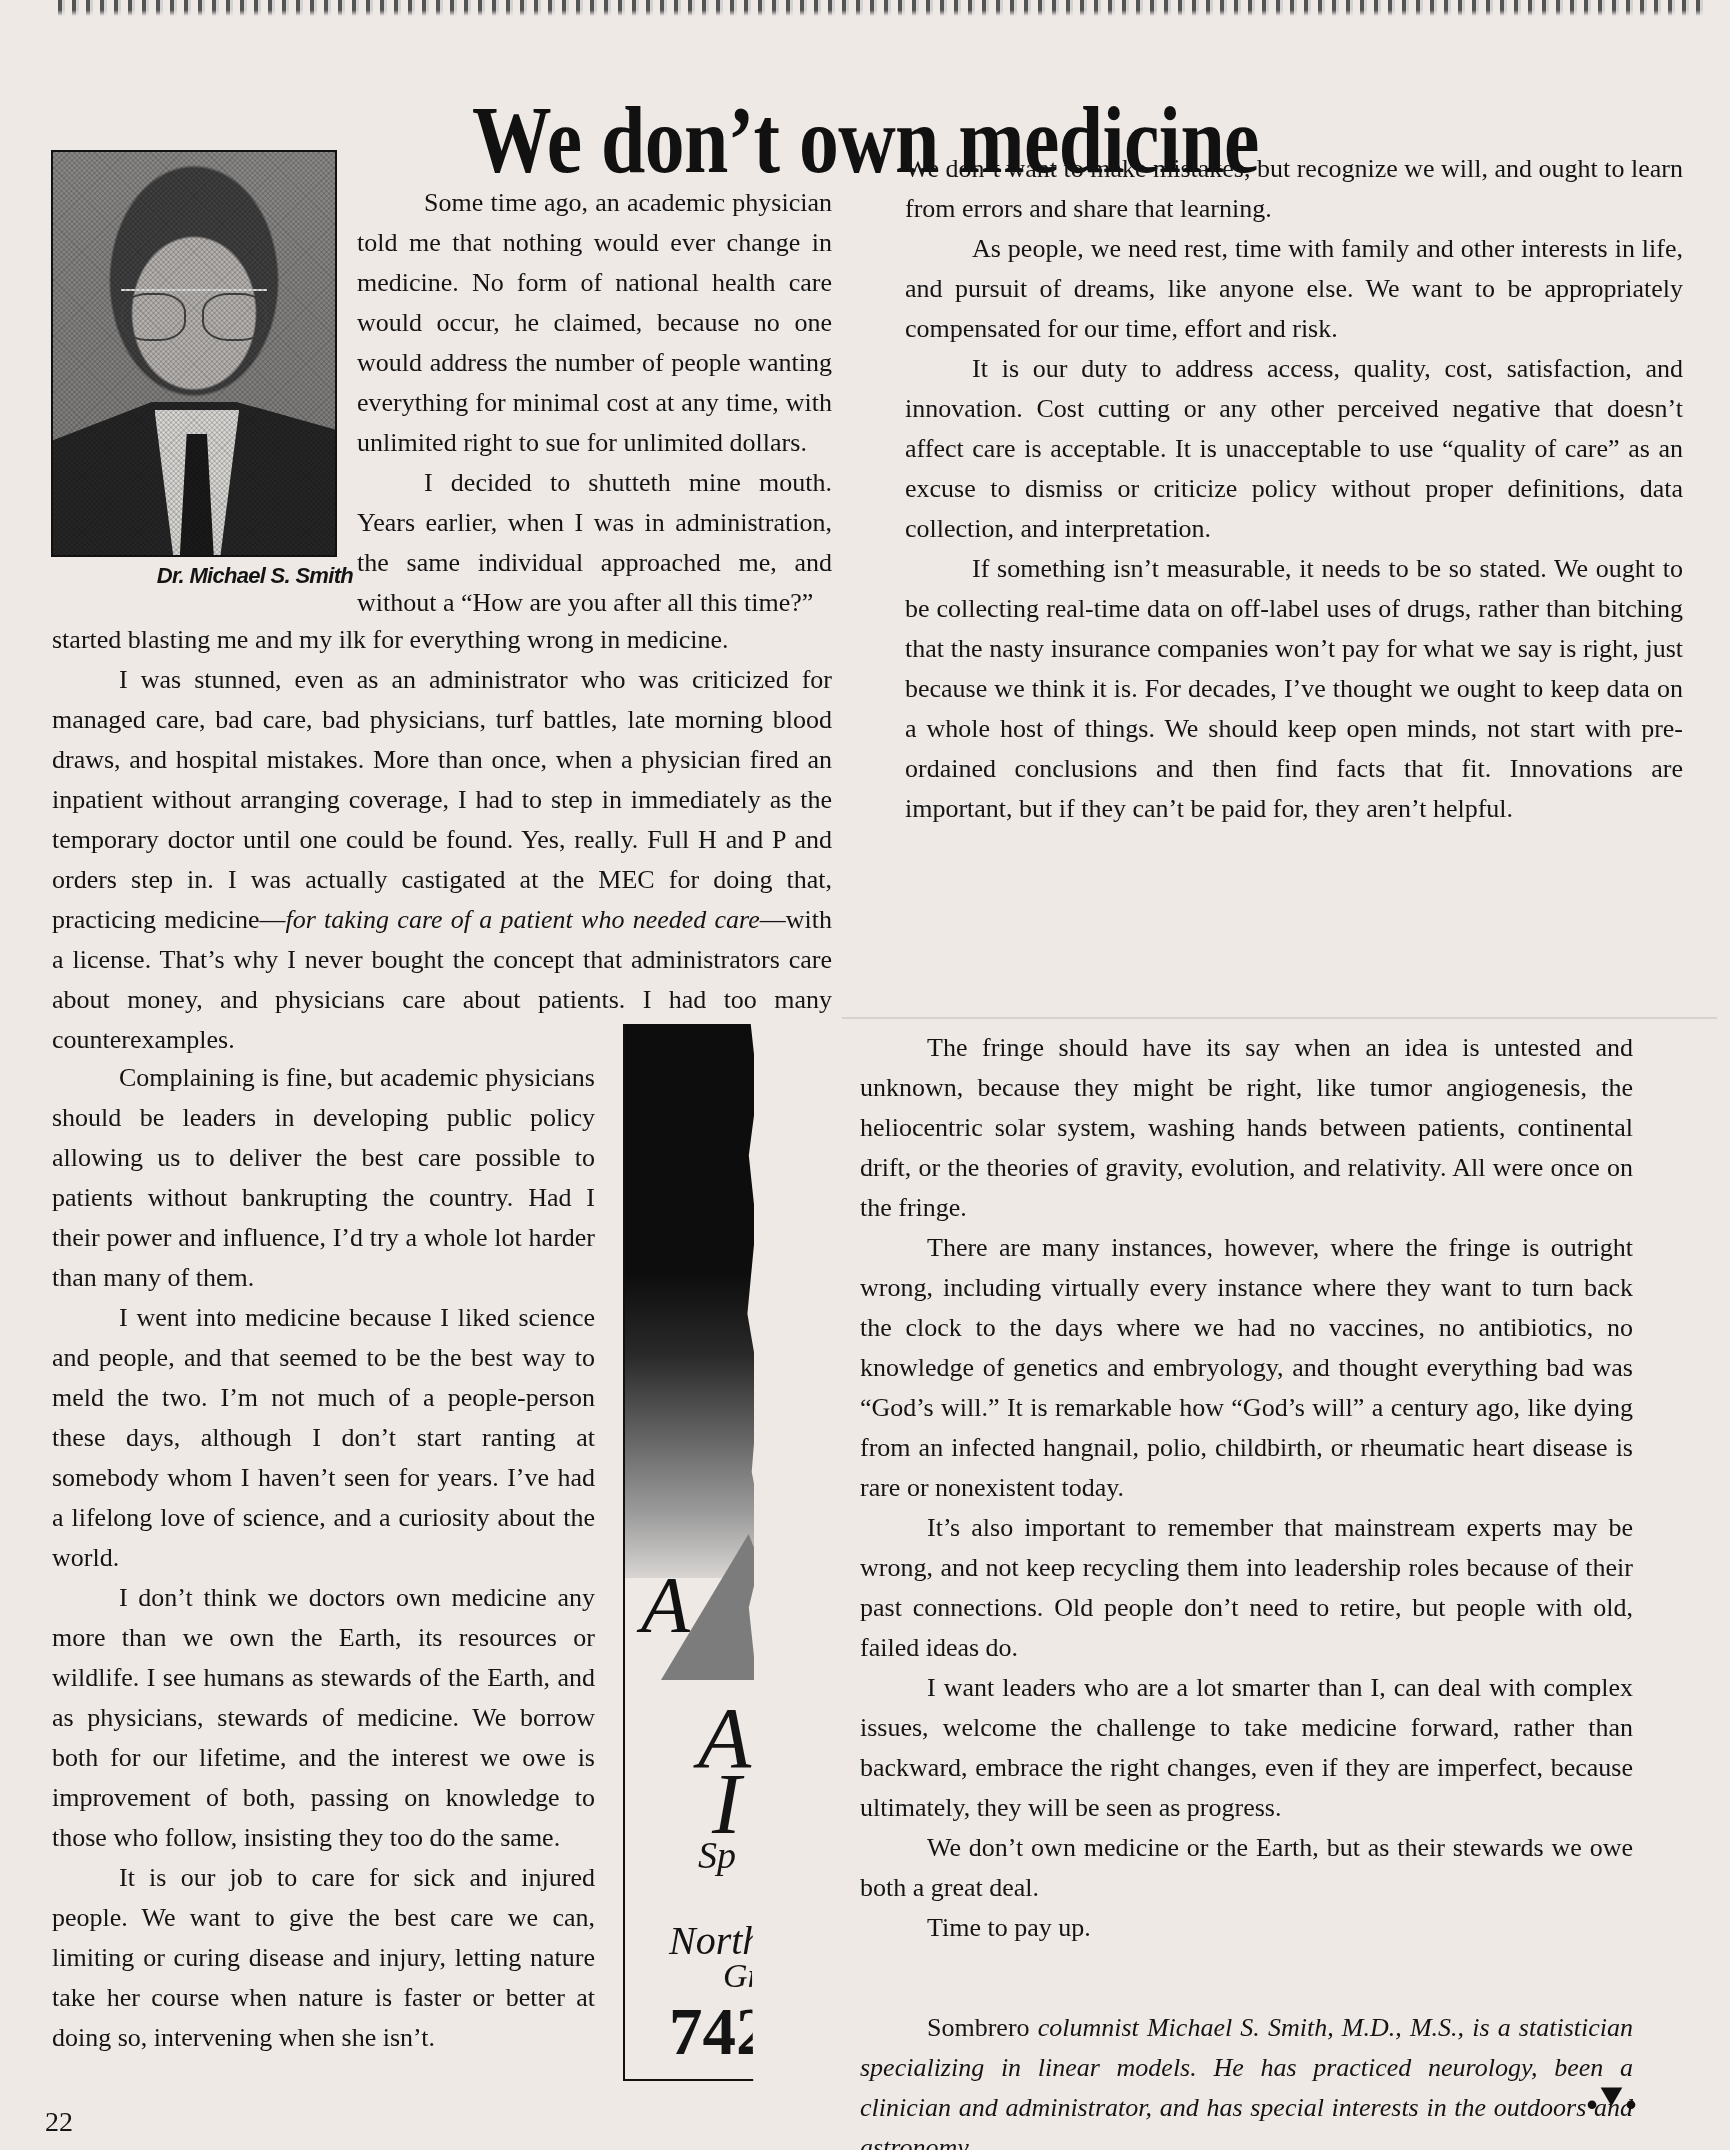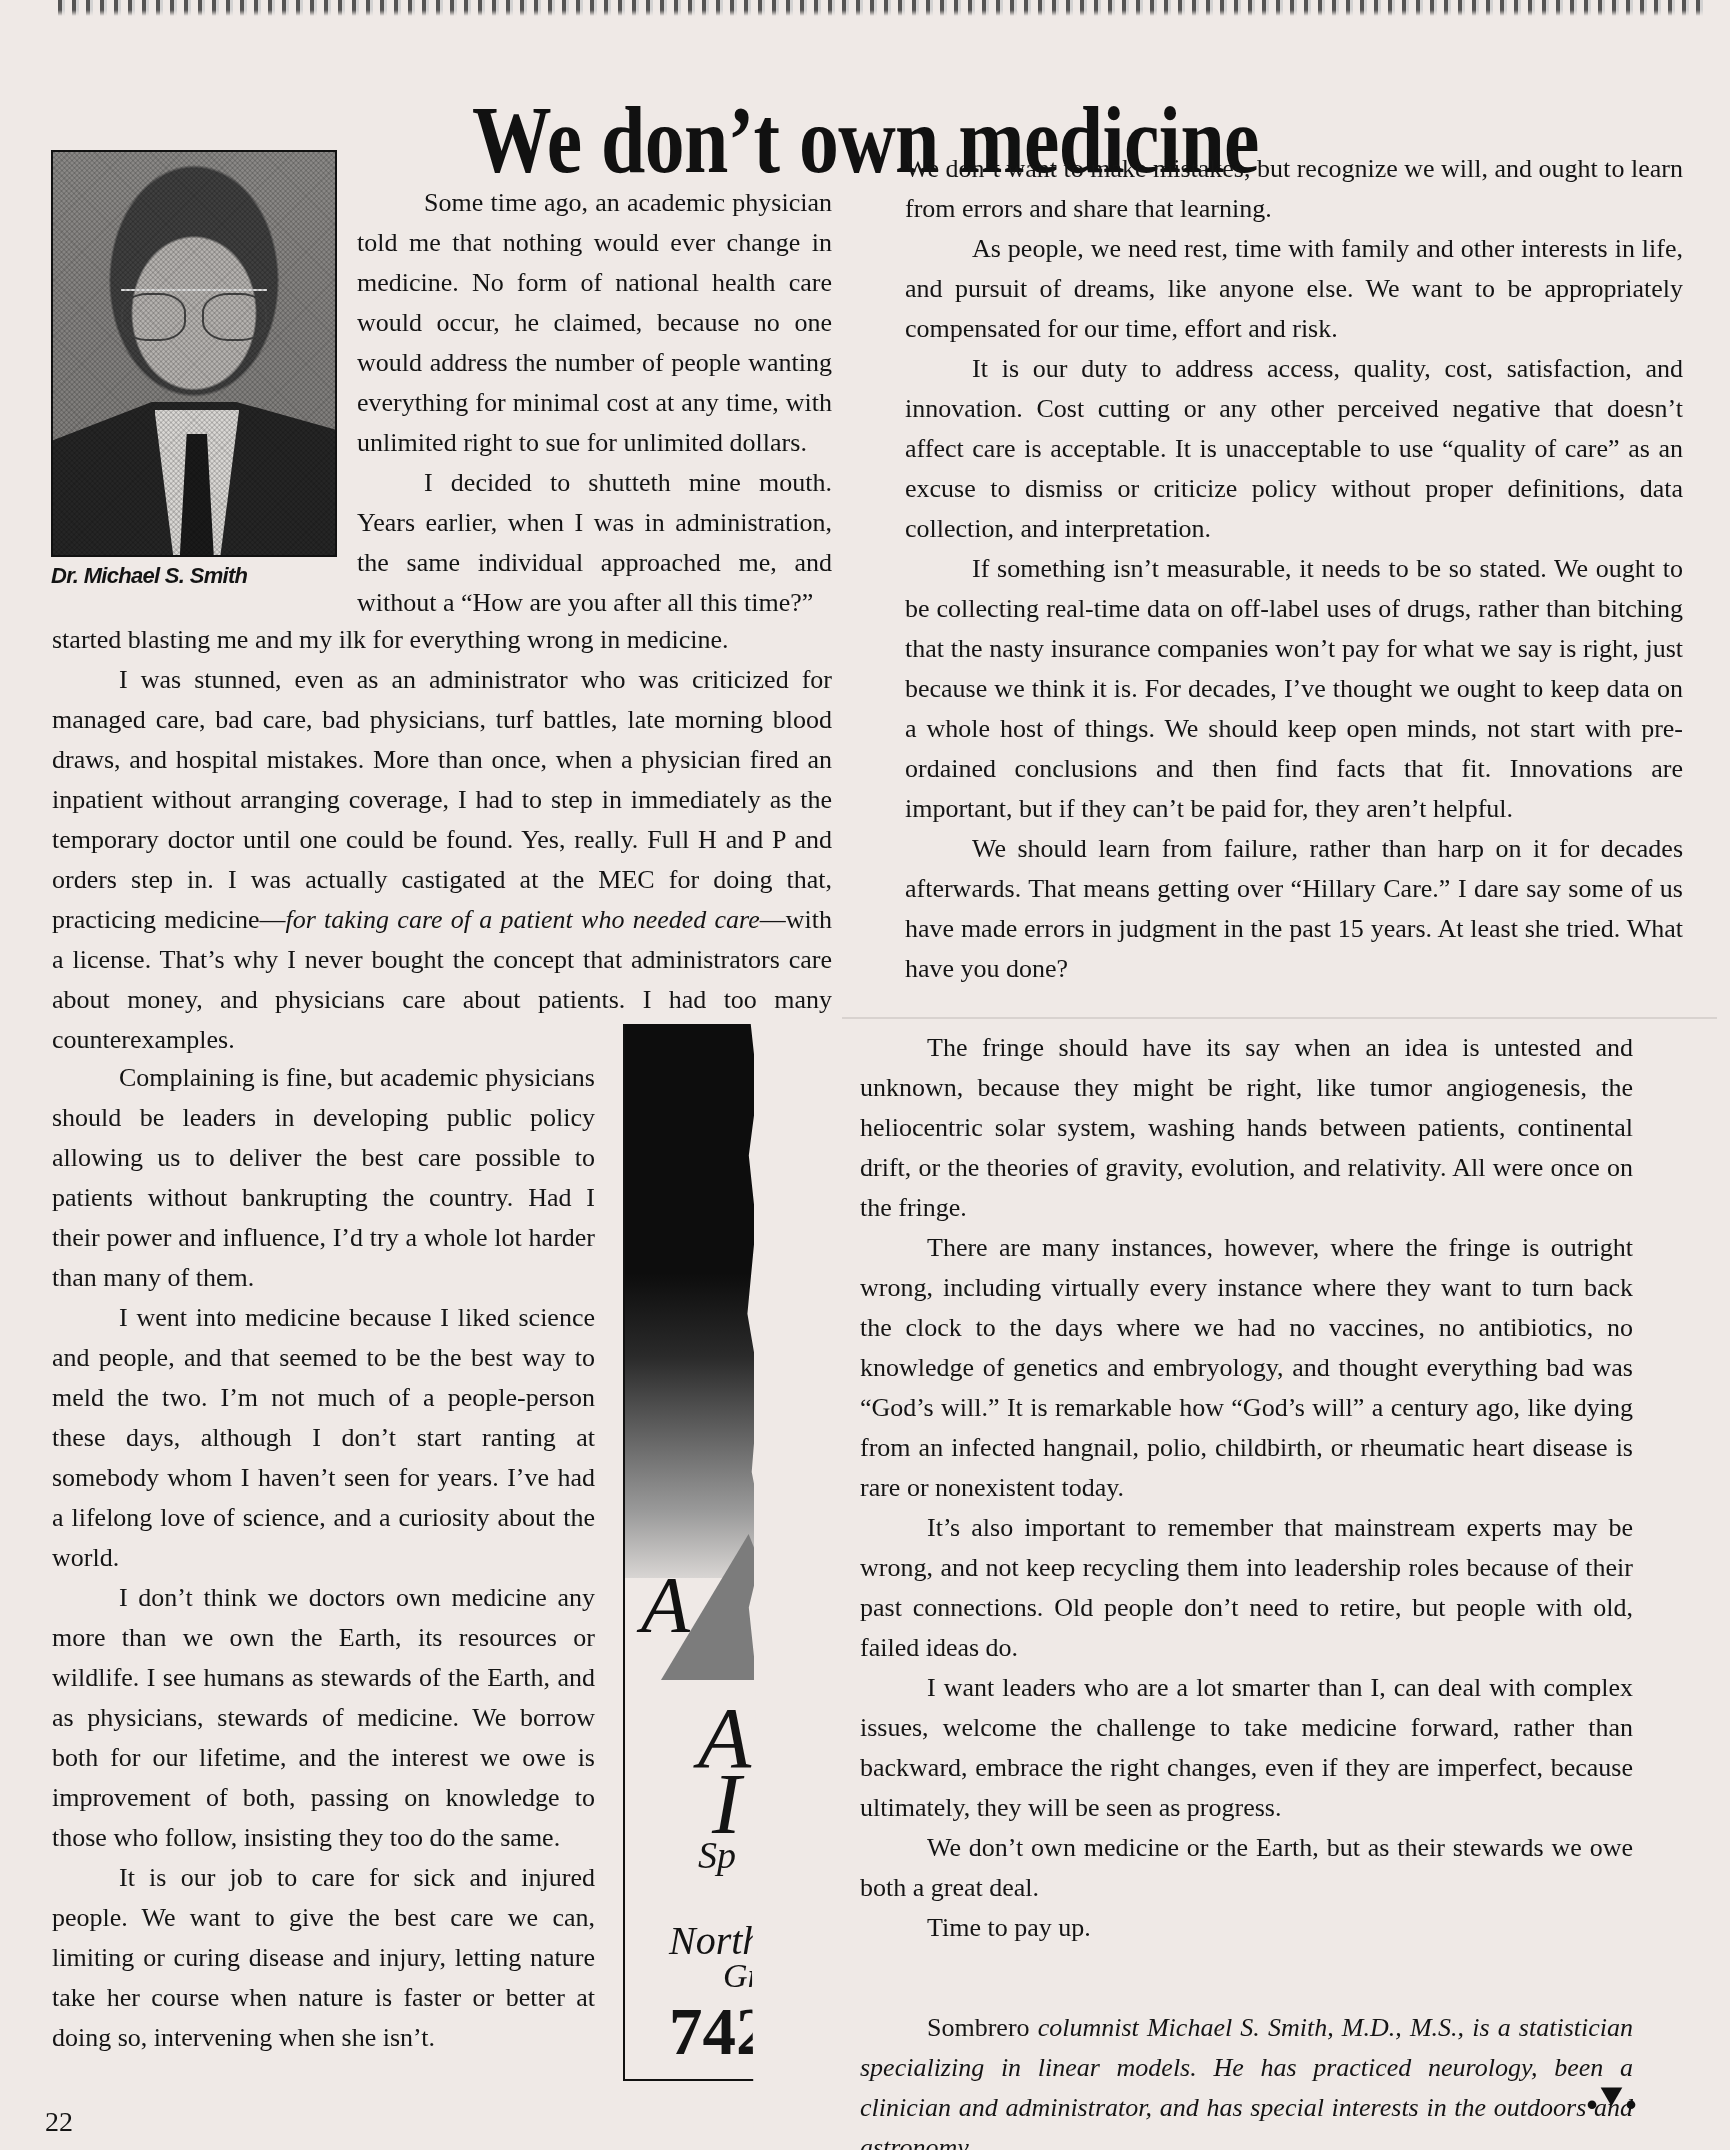--- a/index.html
+++ b/index.html
@@ -59,21 +59,21 @@
     border: 2.2px solid #444; border-radius: 40%;
   }
   .photo .glasses:before { left: 0; }
   .photo .glasses:after { right: 0; }
   .photo .halftone {
     position: absolute; inset: 0;
     background: repeating-linear-gradient(45deg, rgba(0,0,0,.12) 0 1.5px, transparent 1.5px 3.6px),
                 repeating-linear-gradient(-45deg, rgba(0,0,0,.12) 0 1.5px, transparent 1.5px 3.6px);
   }
   .caption {
-    position: absolute; left: 51px; top: 563px; width: 286px; text-align: left;
+    position: absolute; left: 67px; top: 563px; width: 286px; text-align: right;
     font-family: "Liberation Sans", sans-serif; font-weight: bold; font-style: italic;
     font-size: 22px; letter-spacing: -0.7px;
   }
   .ad {
     position: absolute; left: 623px; top: 1024px; width: 131px; height: 1057px;
     border-left: 2.9px solid #111; border-bottom: 2.2px solid #111; box-sizing: border-box;
     overflow: hidden;
   }
   .ad .dark {
     position: absolute; left: 0; top: 0; width: 100%; height: 554px;
@@ -135,21 +135,20 @@
   <p class="ind last">I went into medicine because I liked science and people, and that seemed to be the best way to meld the two. I’m not much of a people-person these days, although I don’t start ranting at somebody whom I haven’t seen for years. I’ve had a lifelong love of science, and a curiosity about the world.</p>
   <p class="ind last">I don’t think we doctors own medicine any more than we own the Earth, its resources or wildlife. I see humans as stewards of the Earth, and as physicians, stewards of medicine. We borrow both for our lifetime, and the interest we owe is improvement of both, passing on knowledge to those who follow, insisting they too do the same.</p>
   <p class="ind last">It is our job to care for sick and injured people. We want to give the best care we can, limiting or curing disease and injury, letting nature take her course when nature is faster or better at doing so, intervening when she isn’t.</p>
 </div>
 
 <div class="col" style="left:905px; top:149px; width:778px;">
   <p class="last">We don’t want to make mistakes, but recognize we will, and ought to learn from errors and share that learning.</p>
   <p class="ind last">As people, we need rest, time with family and other interests in life, and pursuit of dreams, like anyone else. We want to be appropriately compensated for our time, effort and risk.</p>
   <p class="ind last">It is our duty to address access, quality, cost, satisfaction, and innovation.  Cost cutting or any other perceived negative that doesn’t affect care is acceptable.  It is unacceptable to use “quality of care” as an excuse to dismiss or criticize policy without proper definitions, data collection, and interpretation.</p>
   <p class="ind last">If something isn’t measurable, it needs to be so stated. We ought to be collecting real-time data on off-label uses of drugs, rather than bitching that the nasty insurance companies won’t pay for what we say is right, just because we think it is.  For decades, I’ve thought we ought to keep data on a whole host of things. We should keep open minds, not start with pre-ordained conclusions and then find facts that fit. Innovations are important, but if they can’t be paid for, they aren’t helpful.</p>
-  <p class="ind last">We should learn from failure, rather than harp on it for decades afterwards.  That means getting over “Hillary Care.” I dare say some of us have made errors in judgment in the past 15 years. At least she tried. What have you done?</p>
 </div>
 
 <div class="crease"></div>
 
 <div class="ad">
   <div class="dark"></div>
   <div class="tri"></div>
   <div class="script">A</div>
   <div class="bigA">A</div>
   <div class="bigH">I</div>

